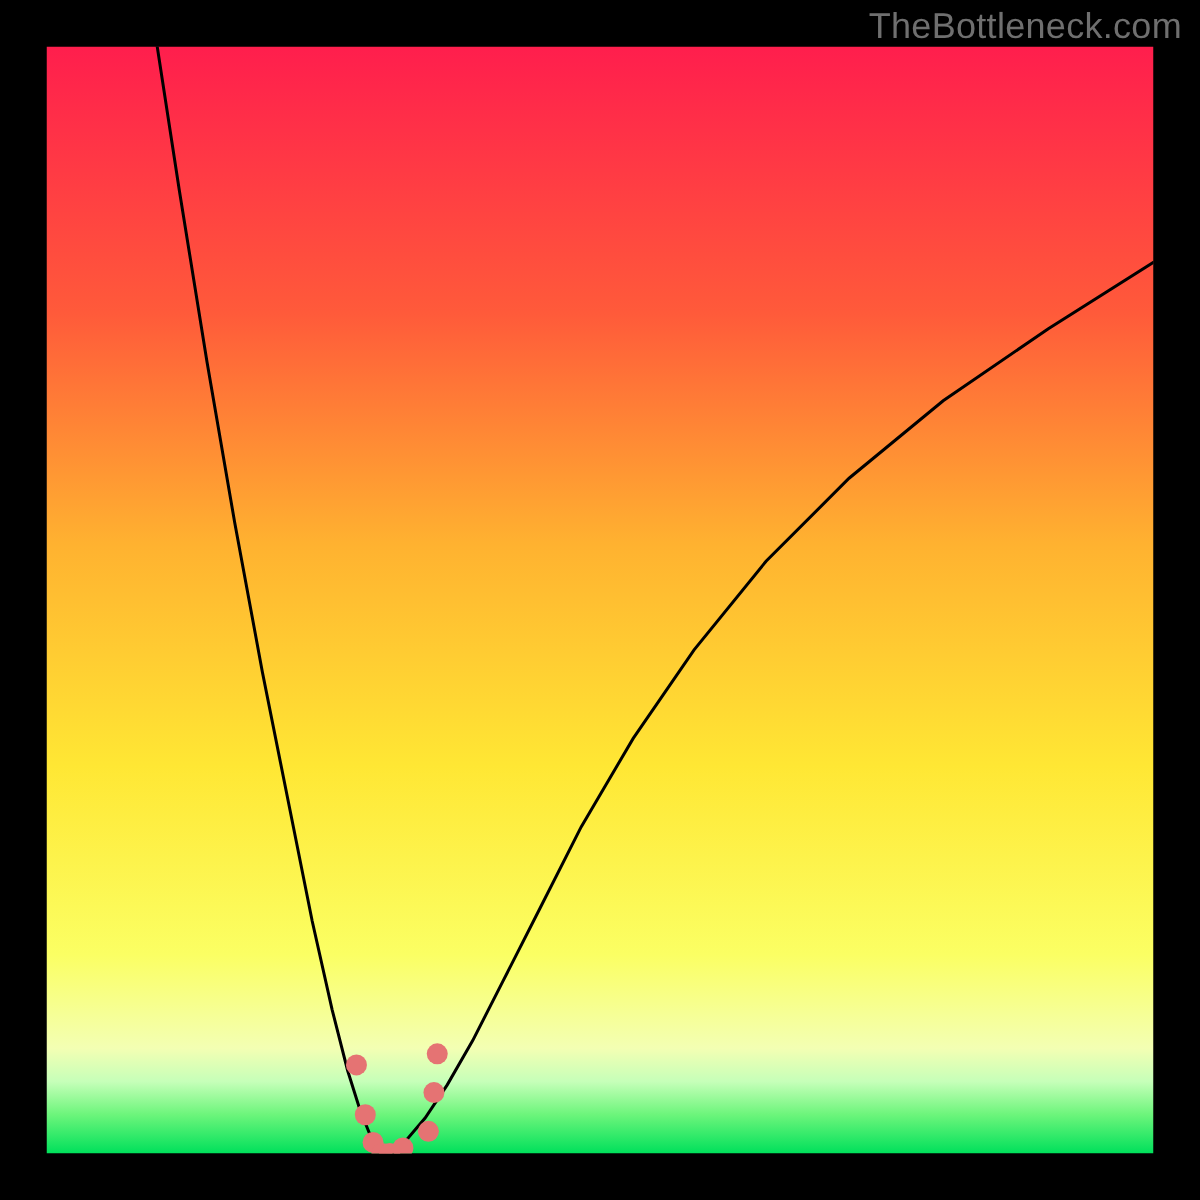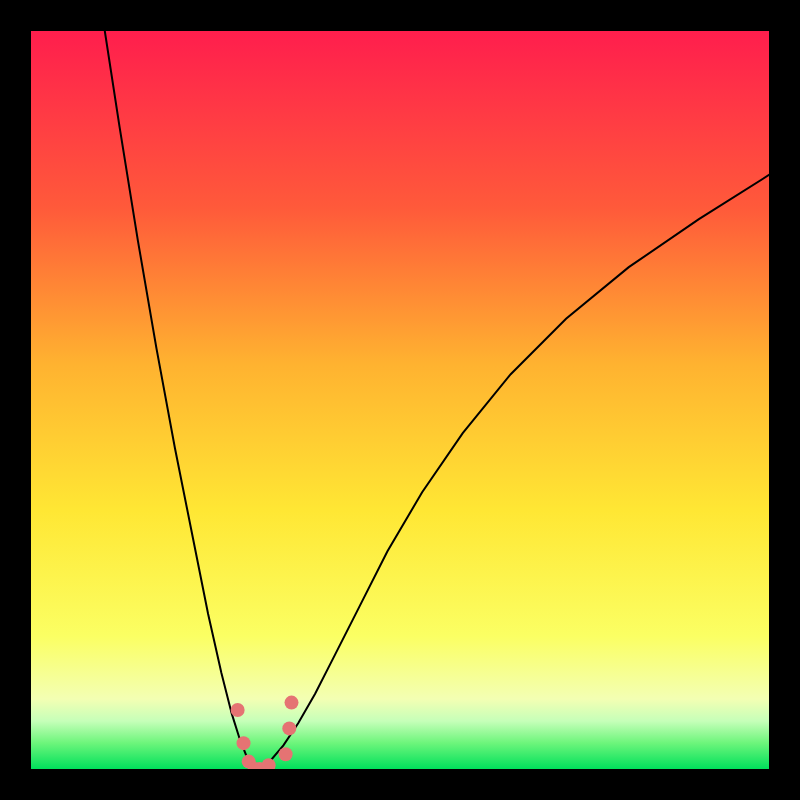--- a/index.html
+++ b/index.html
@@ -39,20 +39,21 @@
   .plot svg {
     display: block;
     width: 738px;
     height: 738px;
   }
 </style>
 </head>
 <body>
 
 <div class="frame">
+  <div class="watermark">TheBottleneck.com</div>
   <div class="plot">
     <svg viewBox="0 0 738 738">
       <defs>
         <linearGradient id="bg-grad" x1="0" y1="0" x2="0" y2="1">
             <stop offset="0.00%" stop-color="#ff1e4d"></stop>
             <stop offset="24.00%" stop-color="#ff5a3a"></stop>
             <stop offset="45.00%" stop-color="#ffb230"></stop>
             <stop offset="65.00%" stop-color="#ffe734"></stop>
             <stop offset="82.00%" stop-color="#fbff63"></stop>
             <stop offset="90.50%" stop-color="#f3ffb3"></stop>

